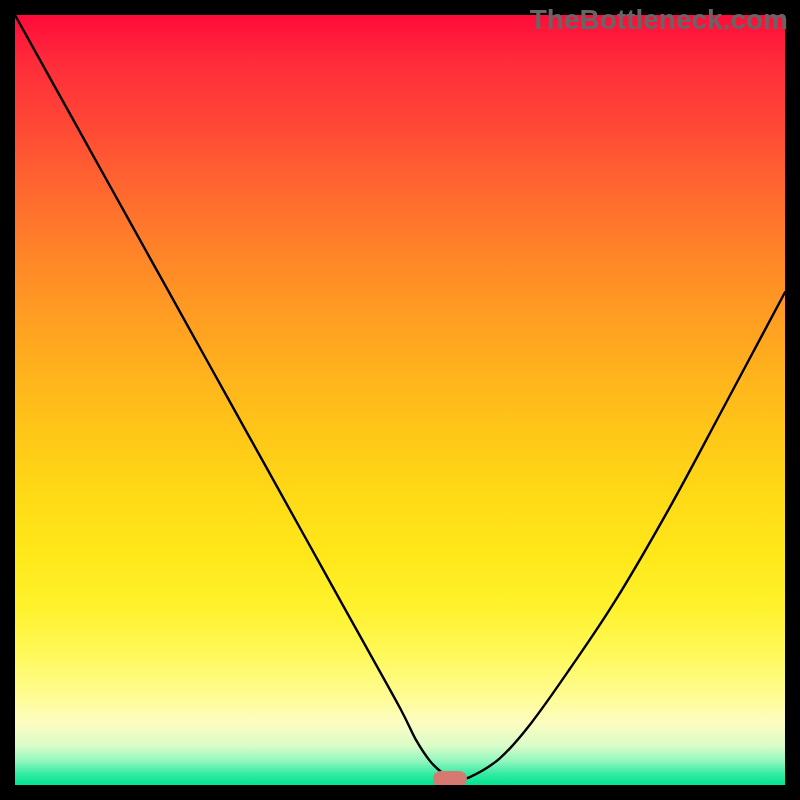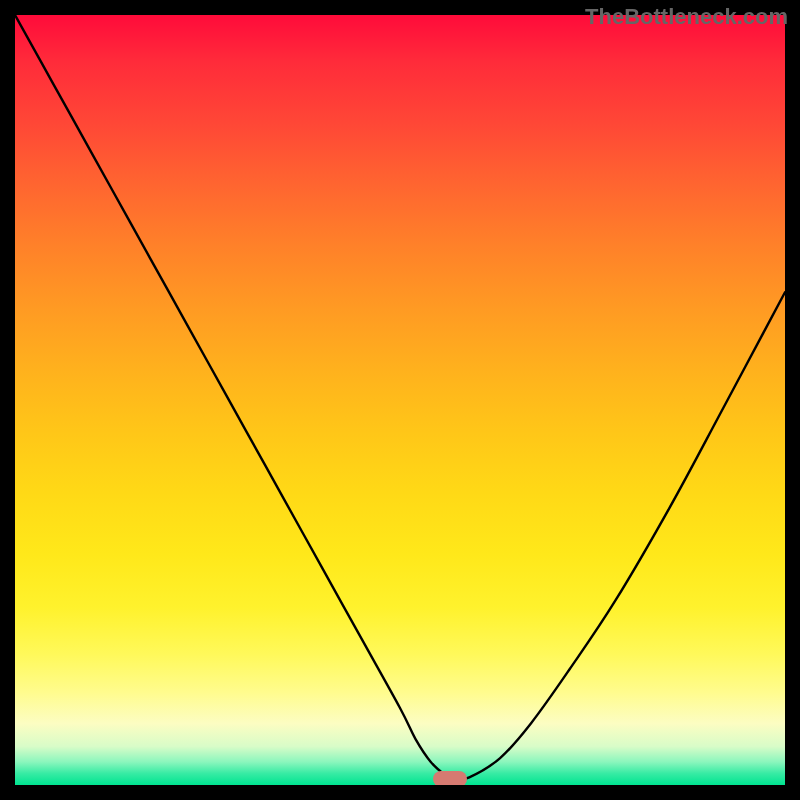--- a/index.html
+++ b/index.html
@@ -7,21 +7,21 @@
       width: 800px;
       height: 800px;
       background: #000;
       position: relative;
       font-family: Arial, sans-serif;
     }
     .watermark {
       position: absolute;
       top: 4px;
       right: 12px;
-      font-size: 22px;
+      font-size: 28px;
       font-weight: bold;
       color: #666;
       z-index: 10;
     }
     .plot-area {
       position: absolute;
       left: 15px;
       top: 15px;
       width: 770px;
       height: 770px;

